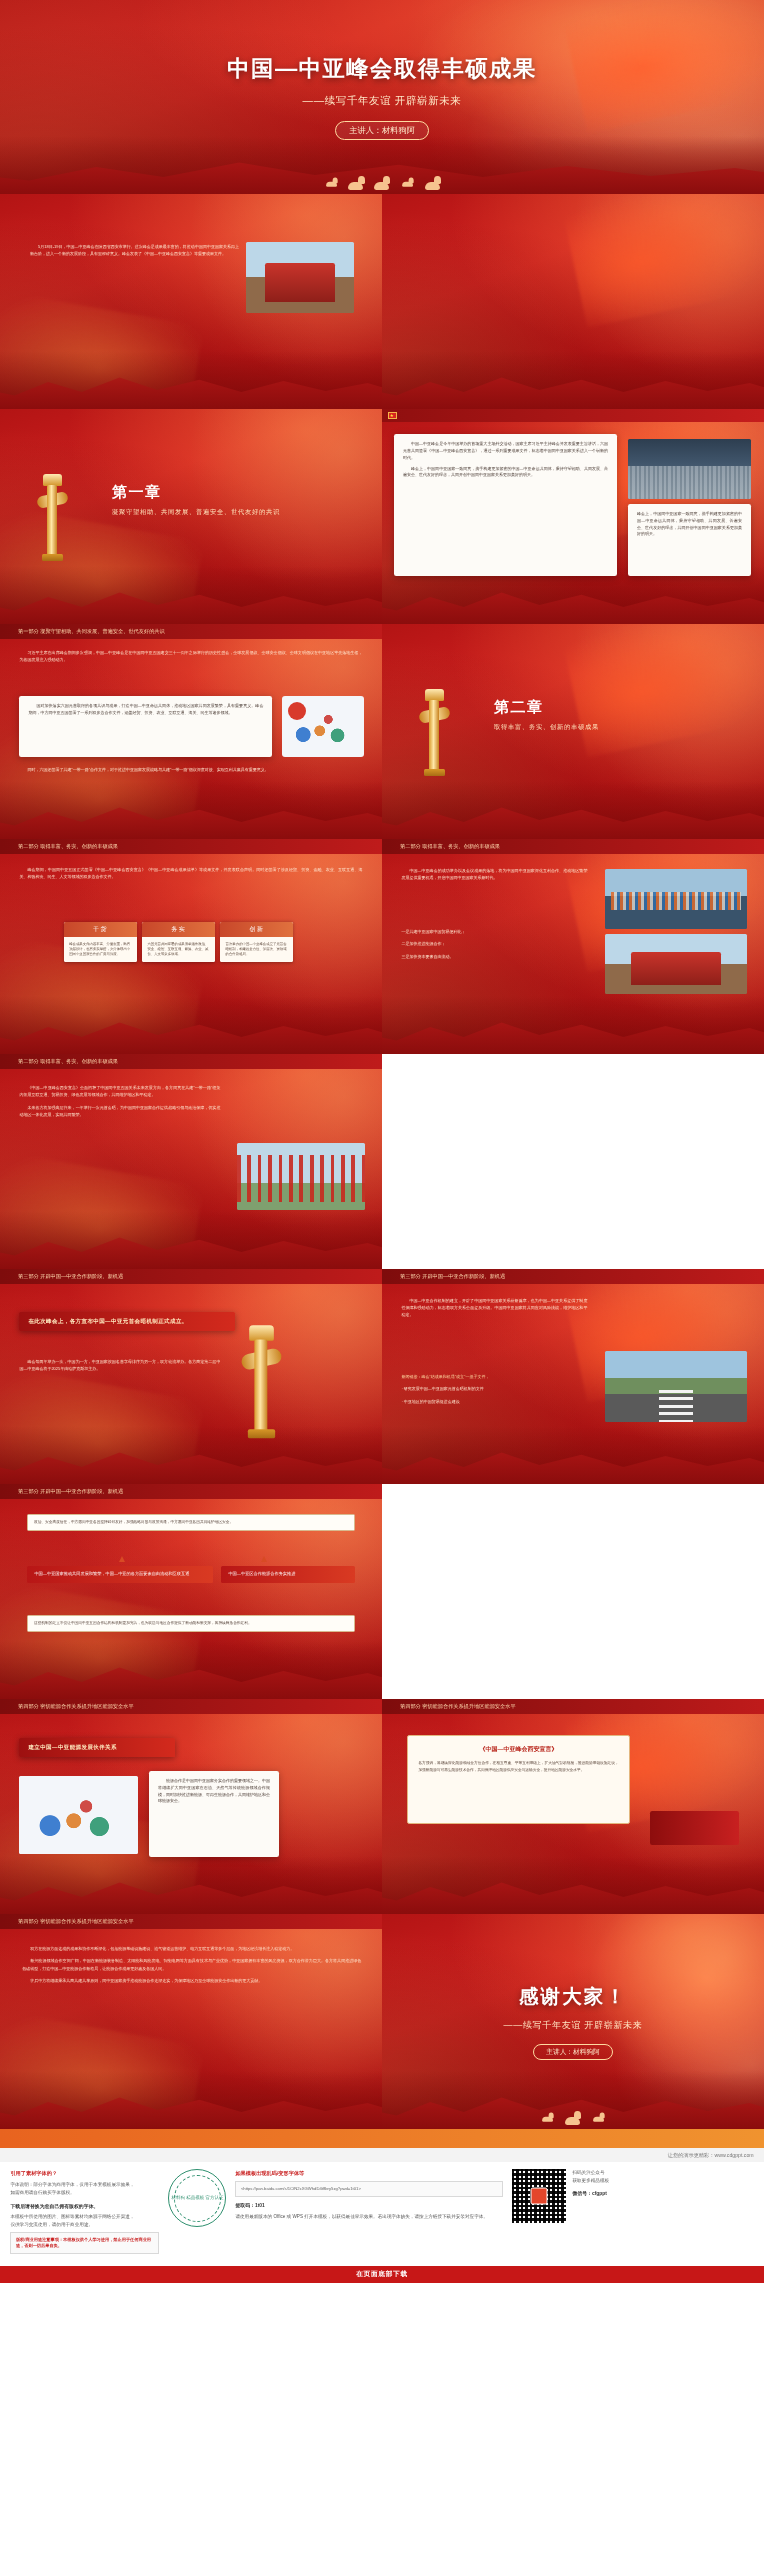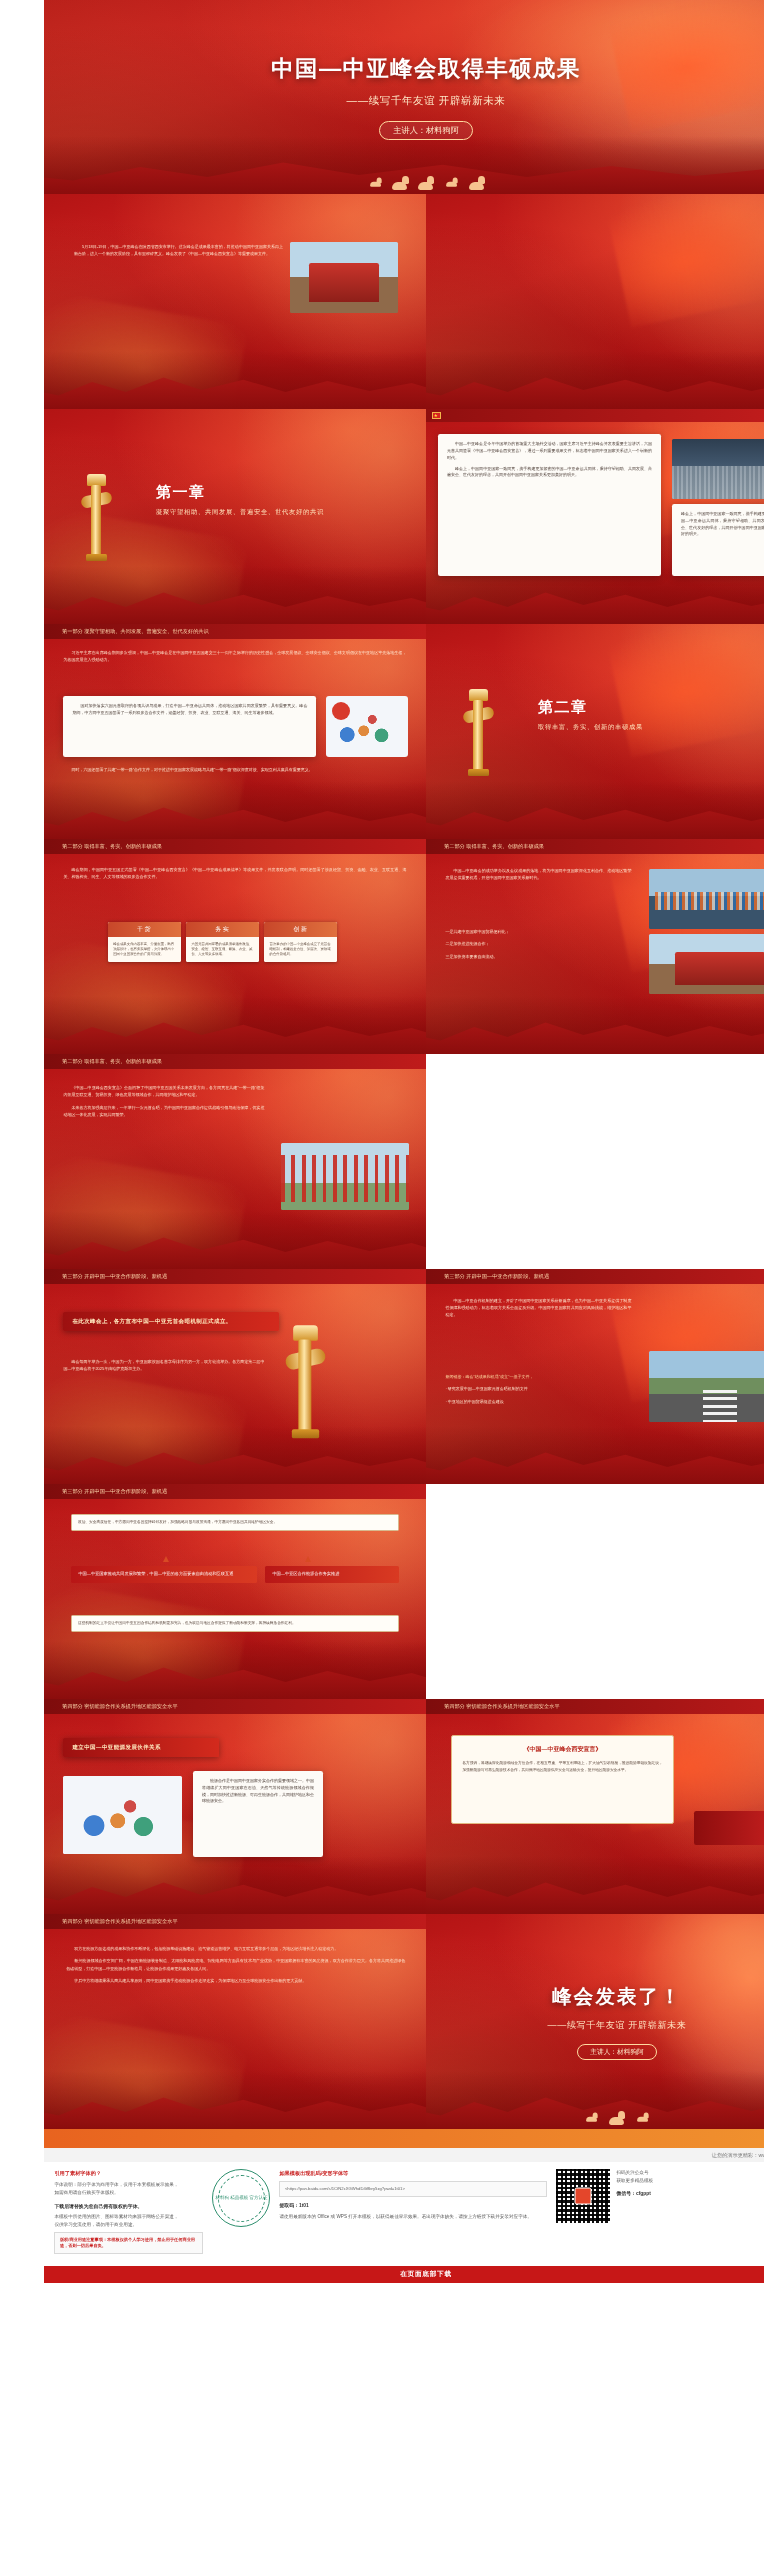--- a/index.html
+++ b/index.html
@@ -2,21 +2,21 @@
 <html style="font-size:12px"><head>
 <meta charset="utf-8">
 <style>
   * { box-sizing: border-box; margin: 0; padding: 0; }
   body {
     width: 764px;
     background: #ffffff;
     font-family: "Liberation Sans", sans-serif;
     color: #333;
   }
-  .deck { width: 640px; margin-left: 44px; }
+  .deck { width: 640px; }
 
   
   .slide {
     position: relative;
     width: 382px;
     height: 215px;
     overflow: hidden;
     background: #c21d1d;
     float: left;
   }
@@ -594,21 +594,21 @@
         <p>新兴能源领域合作空间广阔，中国在新能源装备制造、太阳能和风能发电、智能电网等方面具有技术与产业优势，中亚国家拥有丰富的风光资源，双方合作潜力巨大。各方将共同推进绿色低碳转型，打造中国—中亚能源合作新格局，让能源合作成果更好惠及各国人民。</p>
         <p>往后中方将继续秉承共商共建共享原则，同中亚国家携手推动能源合作走深走实，为保障地区乃至全球能源安全作出新的更大贡献。</p>
       </div>
     </div>
 
     <div class="slide">
       <div class="bg-red"></div>
         <div class="silk"></div>
         <div class="mountains"></div>
       <div class="cover-inner">
-        <div class="thanks-title">峰会发表了！</div>
+        <div class="thanks-title">感谢大家！</div>
         <div class="thanks-sub">——续写千年友谊 开辟崭新未来</div>
         <div class="thanks-badge">主讲人：材料狗阿</div>
       </div>
       <div class="camels">
         <div class="camel sm"></div>
           <div class="camel"></div>
           <div class="camel sm"></div>
       </div>
     </div>
   </div>

